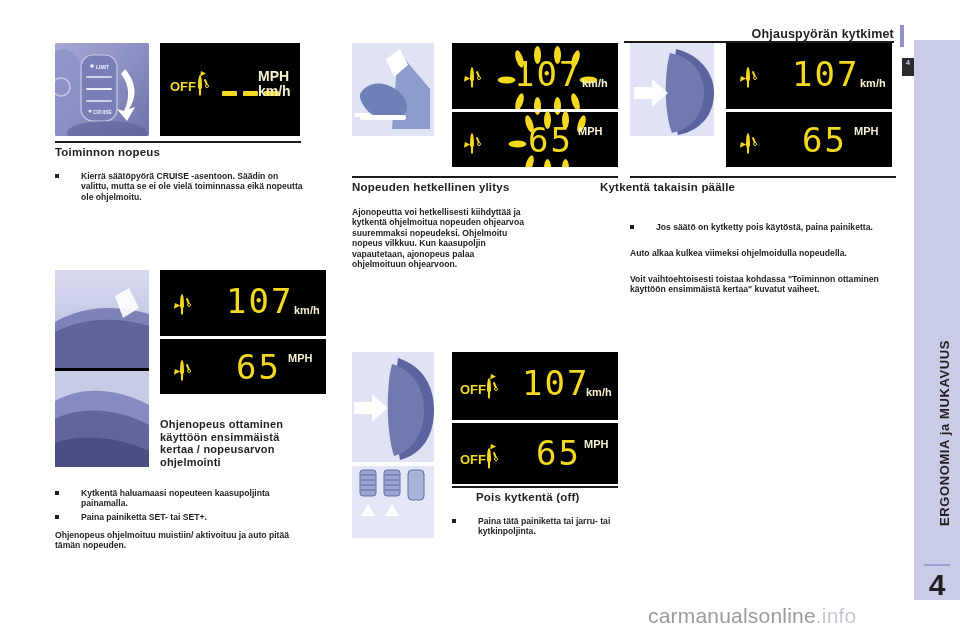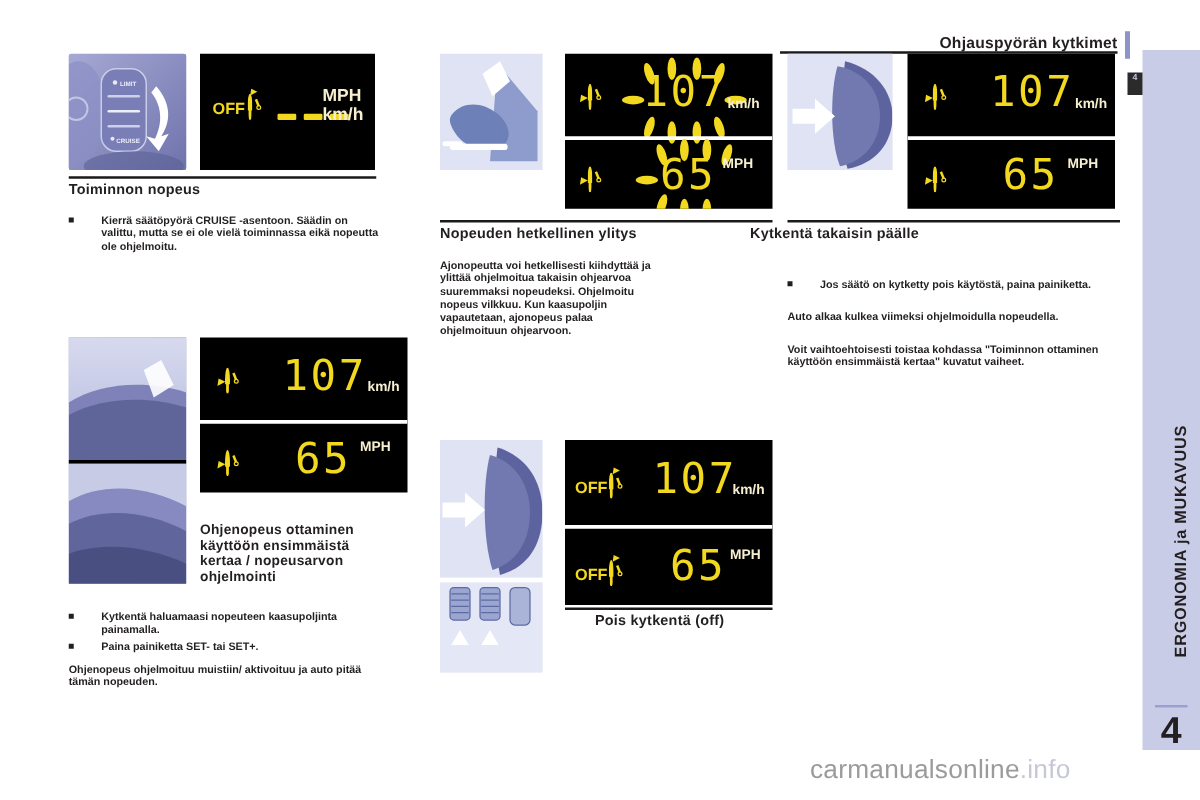--- a/index.html
+++ b/index.html
@@ -271,21 +271,21 @@
 
   <div class="sec-rule" style="left:55px;top:141px;width:246px;"></div>
   <h3 class="sec" style="left:55px;top:146px;">Toiminnon nopeus</h3>
   <div class="bullet" style="left:55px;top:171px;width:250px;">
     <span class="sq"></span>
     <span class="tx">Kierrä säätöpyörä CRUISE -asentoon. Säädin on valittu, mutta se ei ole vielä toiminnassa eikä nopeutta ole ohjelmoitu.</span>
   </div>
 
   <div class="sec-rule" style="left:352px;top:176px;width:266px;"></div>
   <h3 class="sec" style="left:352px;top:181px;">Nopeuden hetkellinen ylitys</h3>
-  <p class="body" style="left:352px;top:207px;width:176px;">Ajonopeutta voi hetkellisesti kiihdyttää ja ylittää ohjelmoitua takaisin ohjearvoa suuremmaksi nopeudeksi. Ohjelmoitu nopeus vilkkuu. Kun kaasupoljin vapautetaan, ajonopeus palaa ohjelmoituun ohjearvoon.</p>
+  <p class="body" style="left:352px;top:207px;width:176px;">Ajonopeutta voi hetkellisesti kiihdyttää ja kytkentä ohjelmoitua nopeuden ohjearvoa suuremmaksi nopeudeksi. Ohjelmoitu nopeus vilkkuu. Kun kaasupoljin vapautetaan, ajonopeus palaa ohjelmoituun ohjearvoon.</p>
 
   <div class="sec-rule" style="left:630px;top:176px;width:266px;"></div>
   <h3 class="sec" style="left:600px;top:181px;">Kytkentä takaisin päälle</h3>
   <div class="bullet" style="left:630px;top:222px;width:264px;">
     <span class="sq"></span>
     <span class="tx">Jos säätö on kytketty pois käytöstä, paina painiketta.</span>
   </div>
   <p class="body" style="left:630px;top:274px;width:258px;">Voit vaihtoehtoisesti toistaa kohdassa "Toiminnon ottaminen käyttöön ensimmäistä kertaa" kuvatut vaiheet.</p>
   <p class="body" style="left:630px;top:248px;width:250px;">Auto alkaa kulkea viimeksi ohjelmoidulla nopeudella.</p>
 
@@ -395,18 +395,22 @@
         <line x1="33" y1="19" x2="47" y2="19"></line>
           <line x1="33" y1="24" x2="47" y2="24"></line>
       </g>
       <path d="M16 68 L16 50 L9 50 L16 38 L23 50 L16 50 Z" fill="#ffffff"></path>
       <path d="M40 68 L40 50 L33 50 L40 38 L47 50 L40 50 Z" fill="#ffffff"></path>
     </svg>
   </div>
 
   <div class="sec-rule" style="left:452px;top:486px;width:166px;"></div>
   <h3 class="sec" style="left:476px;top:491px;">Pois kytkentä (off)</h3>
+  <div class="bullet" style="left:452px;top:516px;width:160px;">
+    <span class="sq"></span>
+    <span class="tx">Paina tätä painiketta tai jarru- tai kytkinpoljinta.</span>
+  </div>
 
   <div class="watermark">
     <span>carmanualsonline</span><span class="dim">.info</span>
   </div>
 
 </div>
 
 </body></html>

